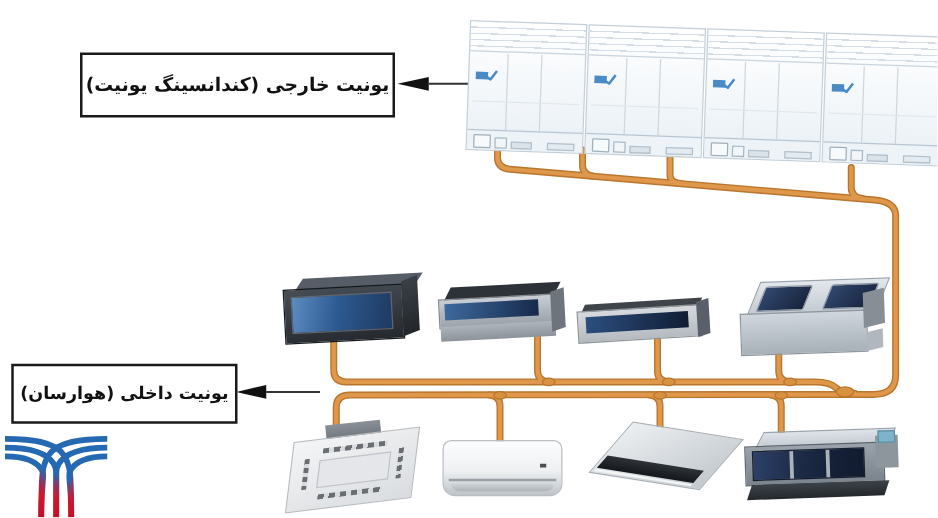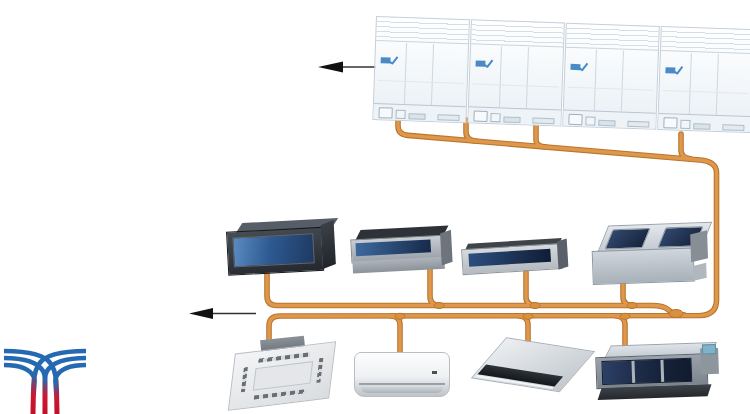--- a/index.html
+++ b/index.html
@@ -190,20 +190,22 @@
     <g>
       <line x1="343" y1="67" x2="382" y2="67" stroke="#333" stroke-width="1.6"></line>
       <polygon points="318,67 343,61.5 343,72.5" fill="#111"></polygon>
     </g>
     <g>
       <line x1="213" y1="313.5" x2="256" y2="313.5" stroke="#333" stroke-width="1.6"></line>
       <polygon points="189,313.5 213,308 213,319" fill="#111"></polygon>
     </g>
   </svg>
 
+  <div class="label-box" id="label-outdoor">یونیت خارجی (کندانسینگ یونیت)</div>
+  <div class="label-box" id="label-indoor">یونیت داخلی (هوارسان)</div>
 
   <div class="ou-row">
     <div class="ou">
       <div class="ou-louvers"></div>
       <div class="ou-seam-a"></div>
         <div class="ou-seam-b"></div>
         <div class="ou-seam-h"></div>
       <svg class="ou-logo" width="18" height="9">
         <rect x="0" y="2" width="10" height="6" fill="#4a8ac6"></rect>
         <path d="M9 6 L12 8 L17 1" stroke="#4a8ac6" stroke-width="2" fill="none"></path>

